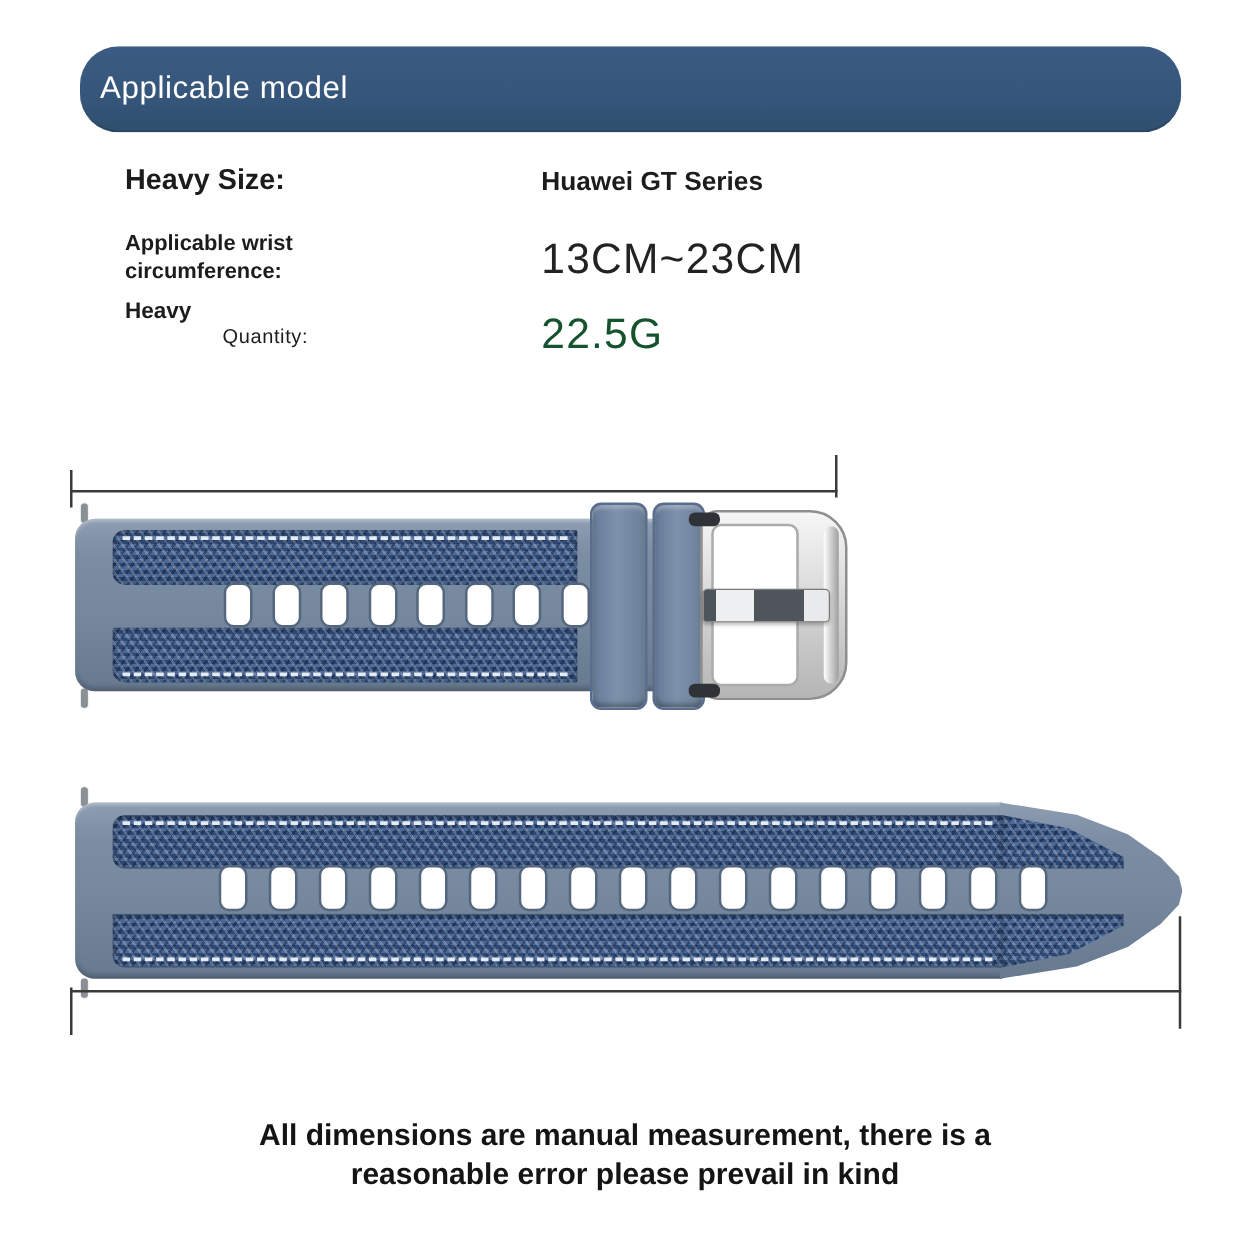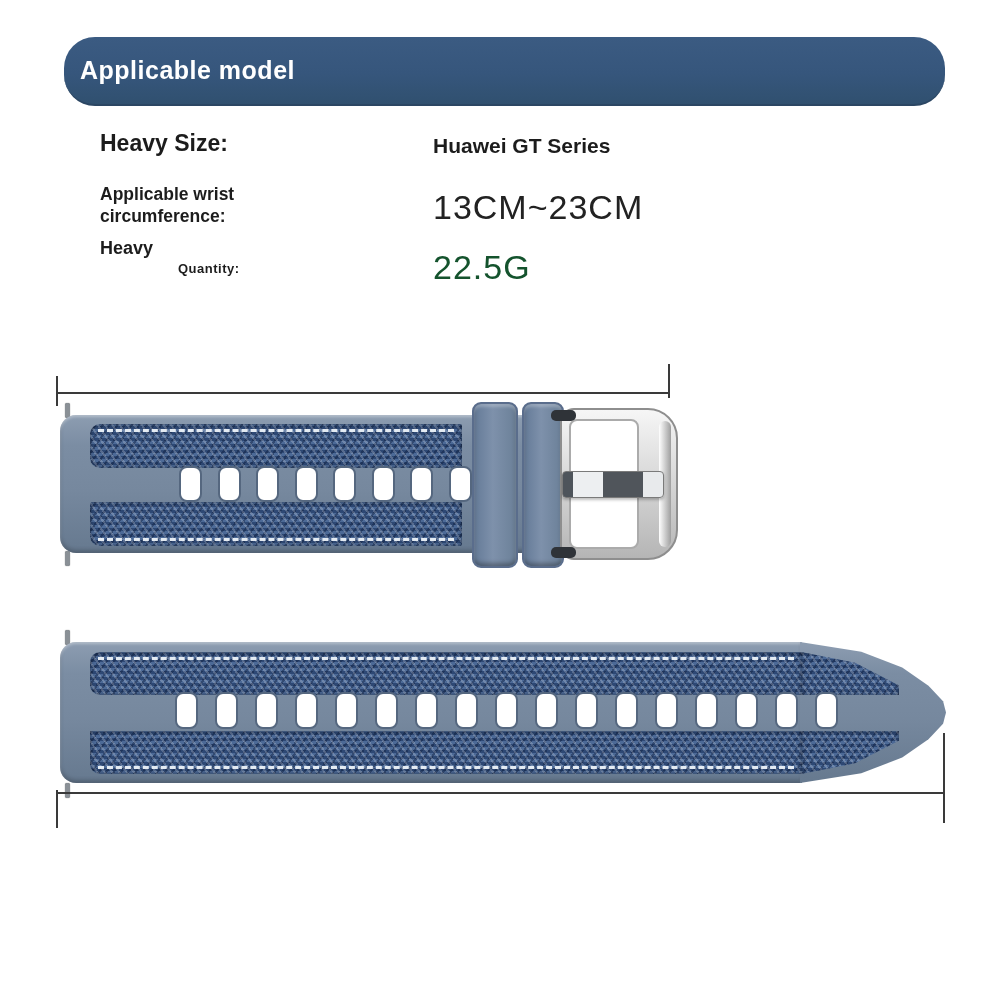--- a/index.html
+++ b/index.html
@@ -13,30 +13,30 @@
     font-family:"Liberation Sans",sans-serif;color:var(--text);overflow:hidden;
   }
   .abs{position:absolute;}
 
   
   .banner{
     left:64px;top:37px;width:881px;height:69px;
     background:linear-gradient(180deg, #3B5B82 0%, var(--banner-bg) 55%, #30506F 100%);
     border-bottom:2px solid #2B4663;
     display:flex;align-items:center;padding-left:16px;box-sizing:border-box;
-    color:var(--banner-text);font-size:25px;font-weight:700;letter-spacing:.5px;border-radius:31px;
+    color:var(--banner-text);font-size:25px;font-weight:400;letter-spacing:.5px;border-radius:31px;
   }
 
   
   .lbl-1{left:100px;top:130px;font-size:23px;font-weight:700;}
   .val-1{left:433px;top:134px;font-size:21px;font-weight:700;}
   .lbl-2{left:100px;top:184px;width:232px;font-size:17.5px;font-weight:700;line-height:1.25;}
   .val-2{left:433px;top:188px;font-size:34px;font-weight:400;color:#222;letter-spacing:1px;}
   .lbl-3{left:100px;top:238px;font-size:18px;font-weight:700;}
-  .sublbl-3{left:178px;top:261px;font-size:13px;font-weight:700;letter-spacing:.5px;}
+  .sublbl-3{left:178px;top:261px;font-size:16px;font-weight:400;letter-spacing:.5px;}
   .val-3{left:433px;top:248px;font-size:34px;font-weight:400;color:#14532d;letter-spacing:1px;}
 
   
   .measure-label{font-size:21px;font-weight:700;text-align:center;color:#111;}
   .m-line{background:var(--measure-line);height:2px;}
   .m-tick{background:var(--measure-line);width:2px;}
   .short-label{left:57px;top:349px;width:613px;}
   .short-line{left:57px;top:392px;width:613px;}
   .short-tick-l{left:56px;top:376px;height:30px;}
   .short-tick-r{left:668px;top:364px;height:34px;}
@@ -197,14 +197,15 @@
       <div class="hole" style="left: 635px; top: 64px; width: 23px; height: 37px;"></div>
       <div class="hole" style="left: 675px; top: 64px; width: 23px; height: 37px;"></div>
       <div class="hole" style="left: 715px; top: 64px; width: 23px; height: 37px;"></div>
       <div class="hole" style="left: 755px; top: 64px; width: 23px; height: 37px;"></div>
     </div>
 
   <div class="abs m-line long-line"></div>
   <div class="abs m-tick long-tick-l"></div>
   <div class="abs m-tick long-tick-r"></div>
 
+  <div class="abs footer-note">All dimensions are manual measurement, there is a reasonable error please prevail in kind</div>
 
 </div>
 
 </body></html>

